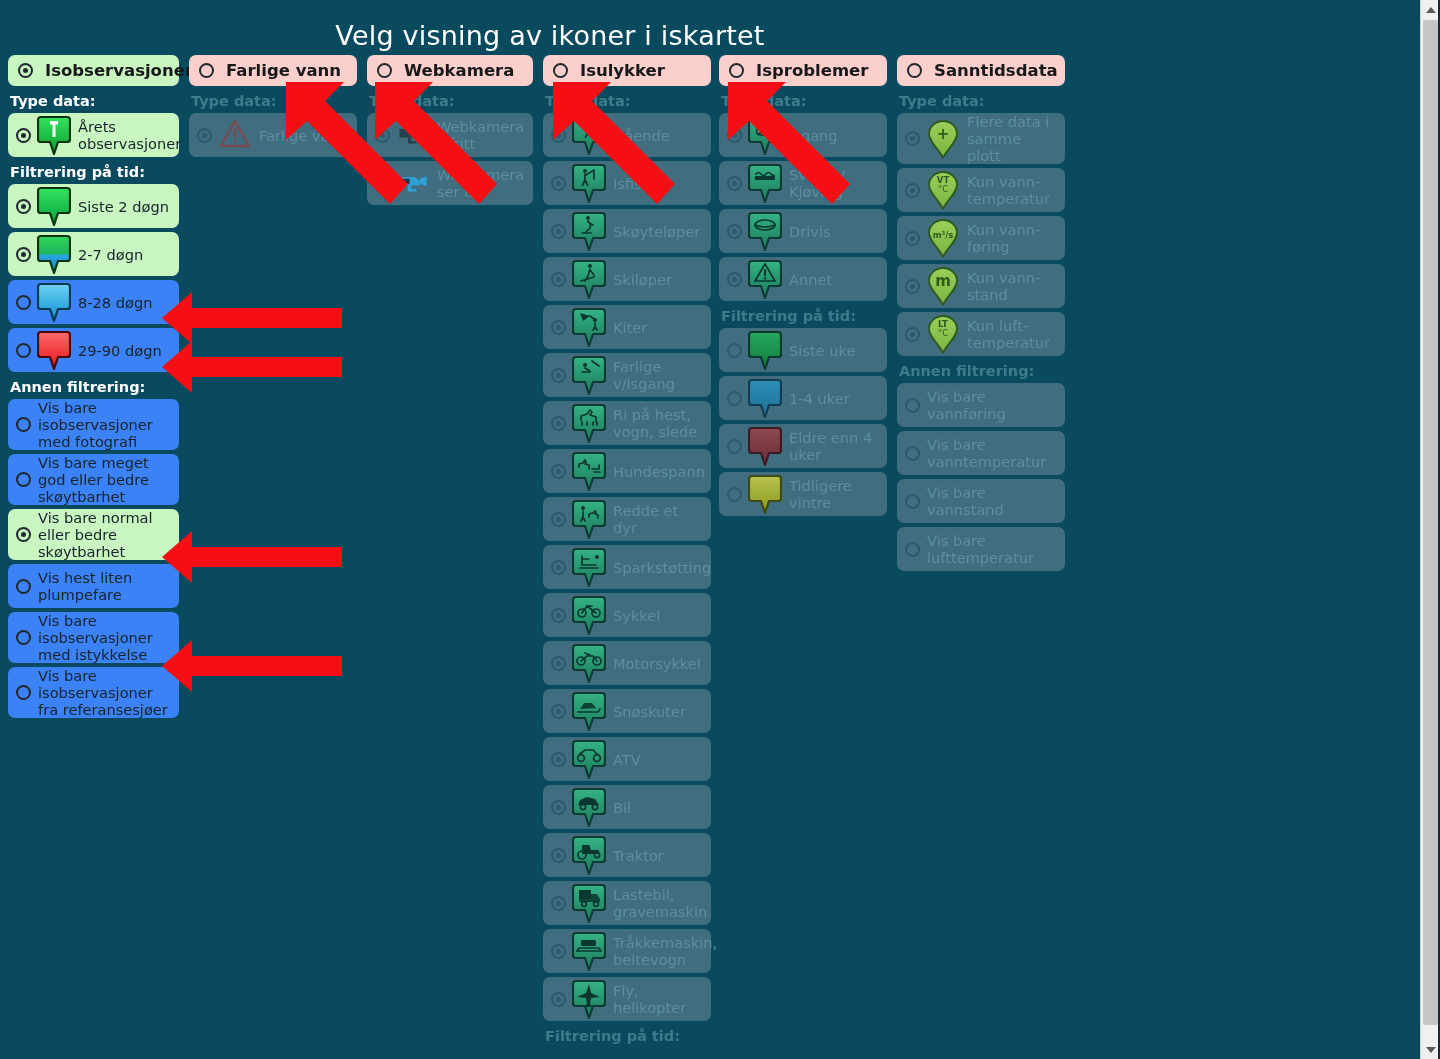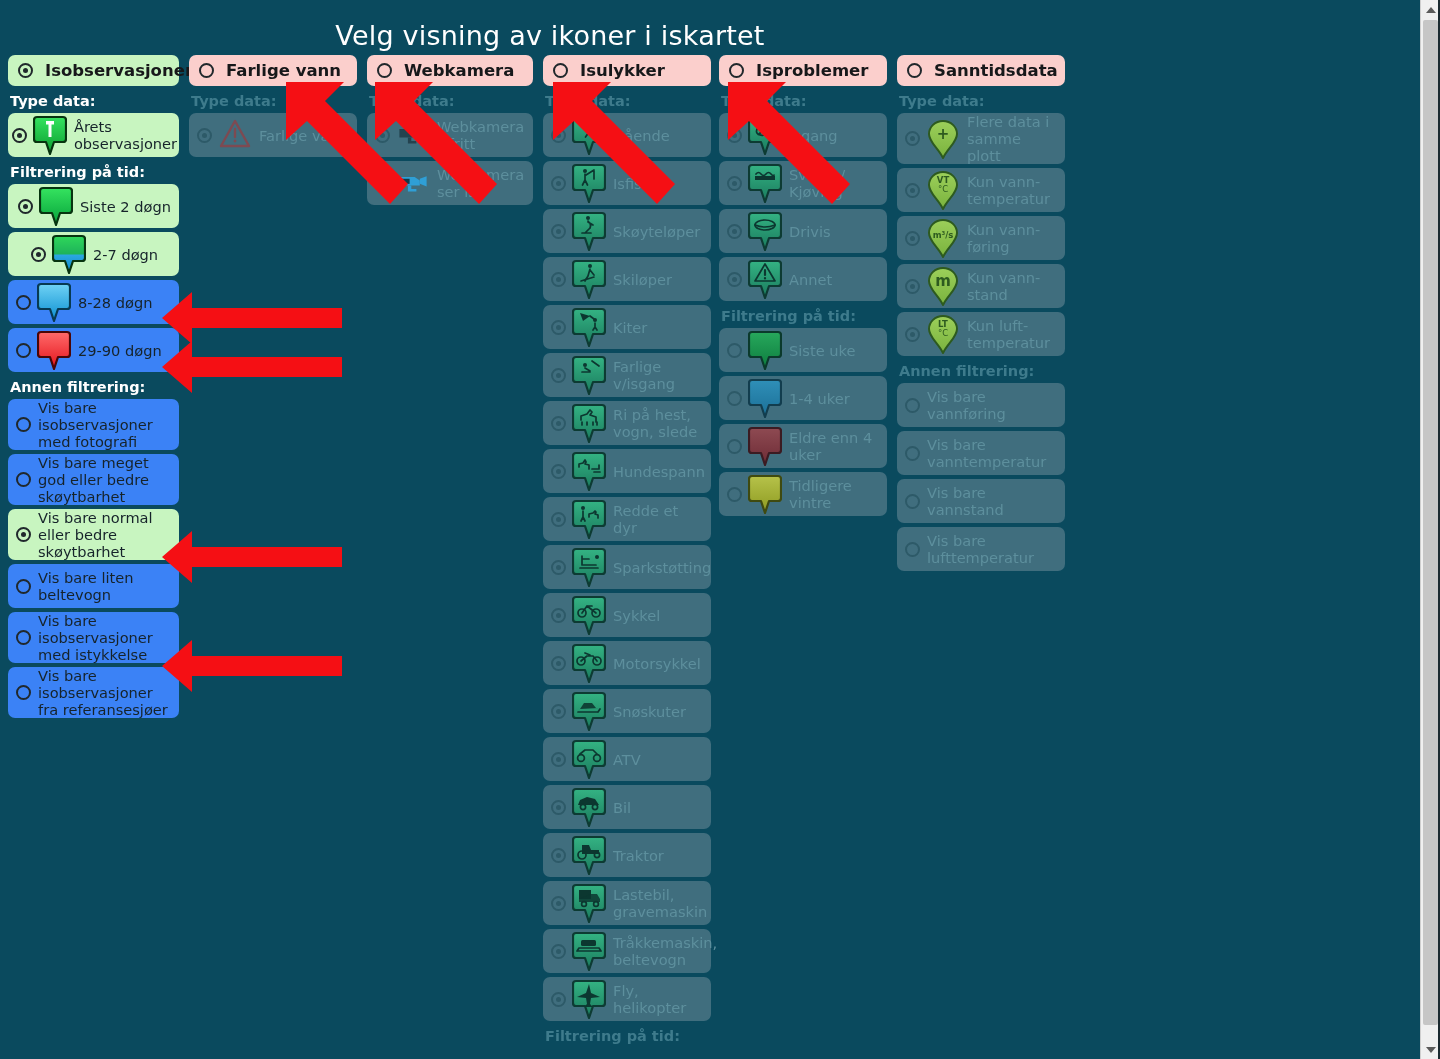--- a/index.html
+++ b/index.html
@@ -29,21 +29,21 @@
 
   .seclabel{font-size:14.5px;font-weight:bold;margin:7px 0 4px 2px;}
   .seclabel.on{color:#ffffff;}
   .seclabel.off{color:#3e7b8c;}
 
   .item{
     border-radius:7px;display:flex;align-items:center;
     box-sizing:border-box;margin-bottom:4px;padding:0 6px 0 8px;
     min-height:44px;
   }
-  .item.on-g{background:#c8f5c0;justify-content:center;}
+  .item.on-g{background:#c8f5c0;}
   .item.on-r{background:#3b82f6;}
   .item.dis{background:#406e7e;}
   .item .txt{font-size:14.6px;line-height:17px;margin-left:7px;}
   .item.on-g .txt,.item.on-r .txt{color:#16232a;}
   .item.dis .txt{color:#5d8f9d;}
 
   
   .rad{width:15px;height:15px;border-radius:50%;box-sizing:border-box;flex:0 0 auto;position:relative;}
   .rad.lt{border:2px solid #20282c;}
   .rad.lt.sel::after{content:"";position:absolute;left:3px;top:3px;width:5px;height:5px;border-radius:50%;background:#20282c;}
@@ -171,21 +171,21 @@
         <div class="item on-r">
           <span class="rad lt"></span>
           <span class="txt">Vis bare meget god eller bedre skøytbarhet</span>
         </div>
         <div class="item on-g">
           <span class="rad lt sel"></span>
           <span class="txt">Vis bare normal eller bedre skøytbarhet</span>
         </div>
         <div class="item on-r">
           <span class="rad lt"></span>
-          <span class="txt">Vis bare liten beltevogn</span>
+          <span class="txt">Vis hest liten plumpefare</span>
         </div>
         <div class="item on-r">
           <span class="rad lt"></span>
           <span class="txt">Vis bare isobservasjoner med istykkelse</span>
         </div>
         <div class="item on-r">
           <span class="rad lt"></span>
           <span class="txt">Vis bare isobservasjoner fra referansesjøer</span>
         </div>
       </div>

